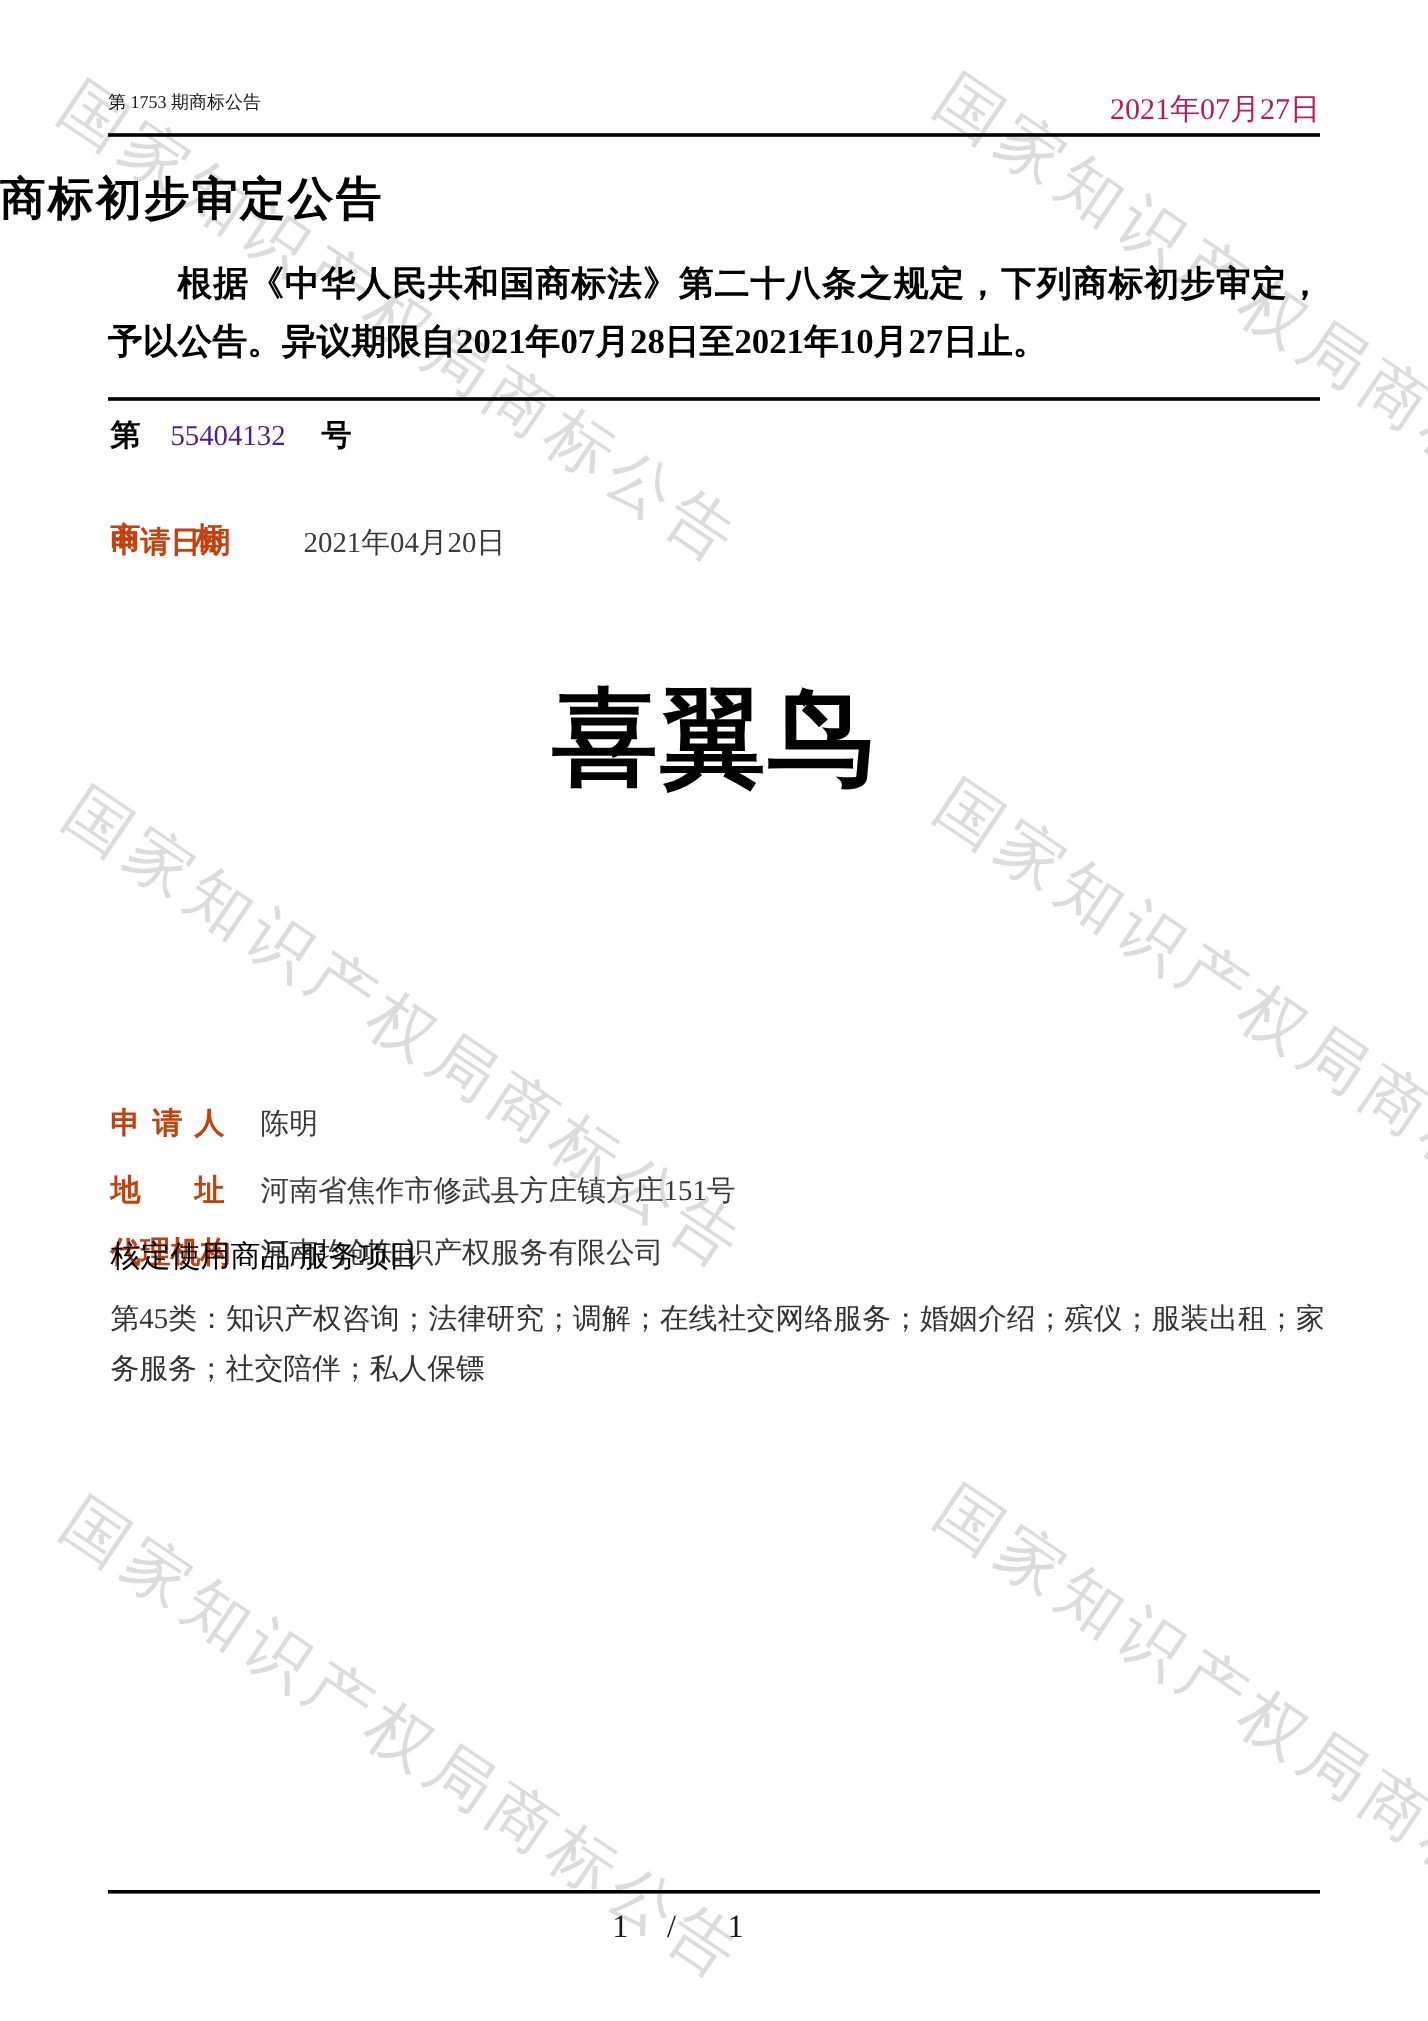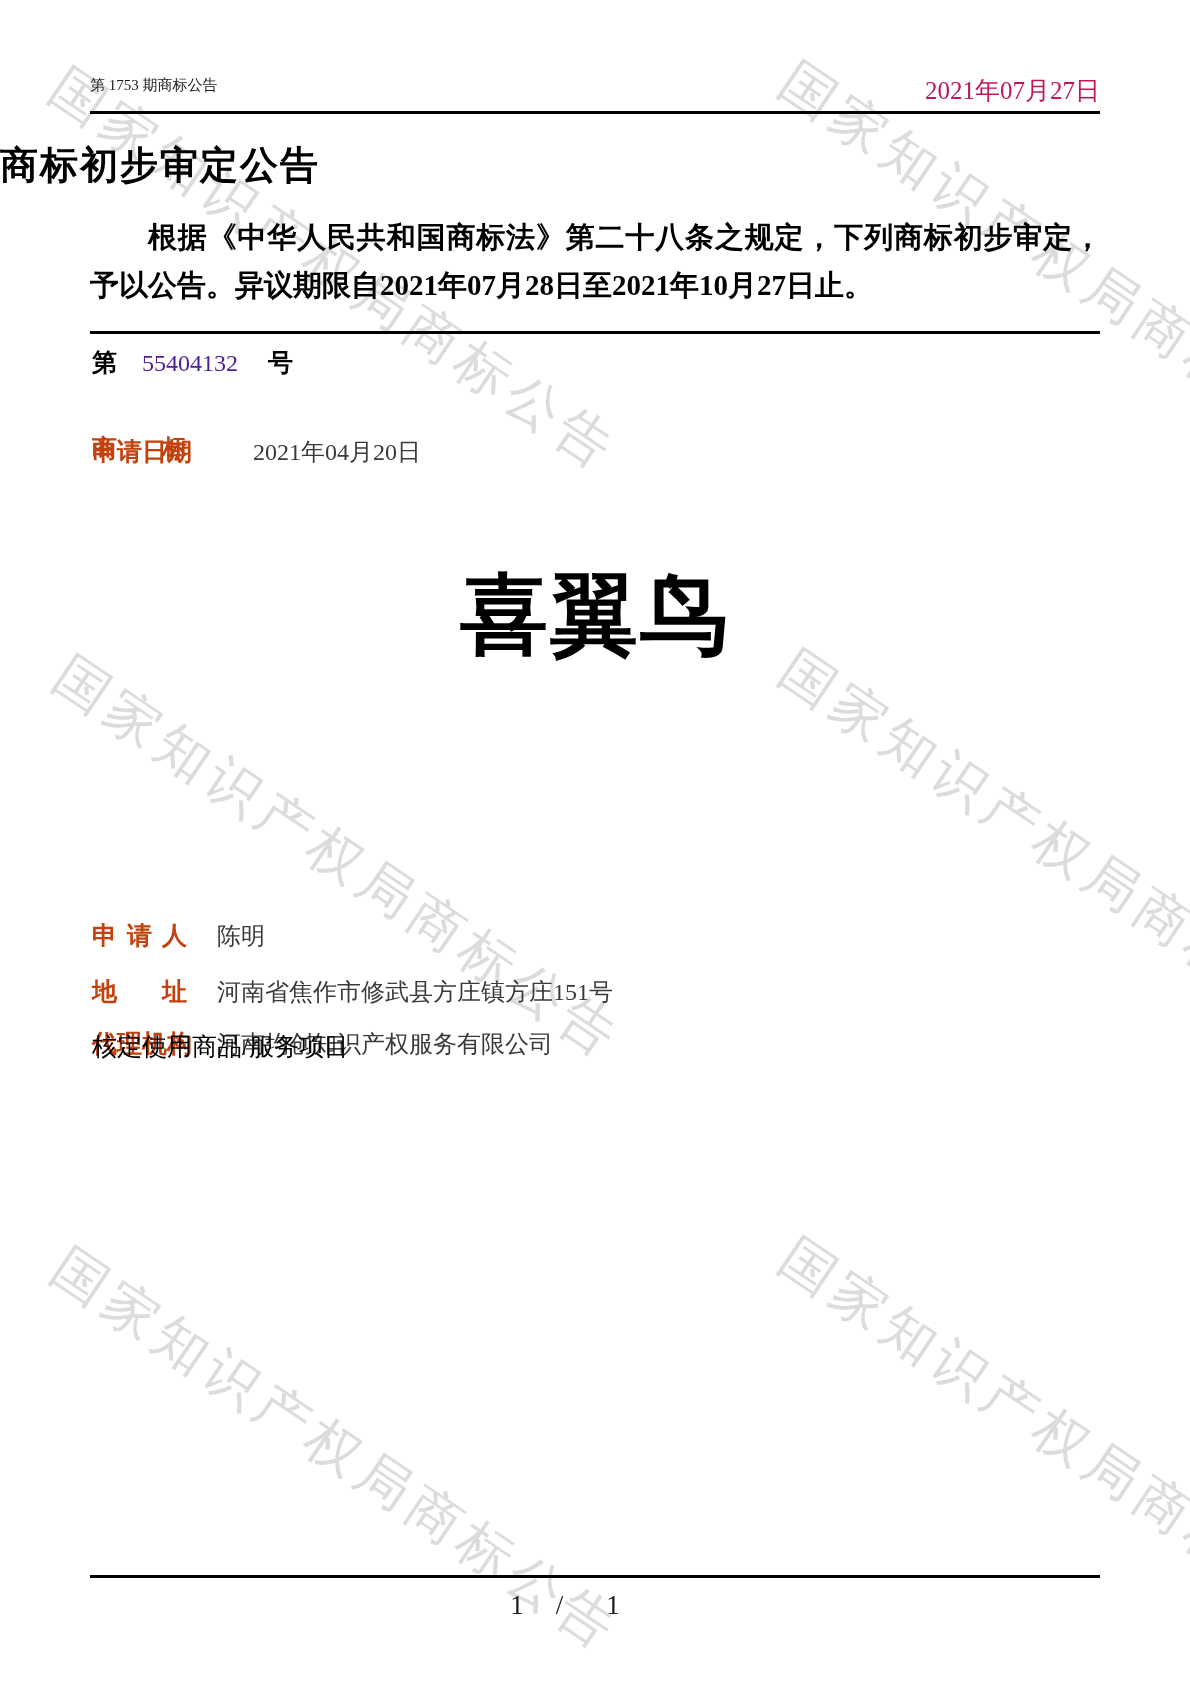--- a/index.html
+++ b/index.html
@@ -171,20 +171,21 @@
       <span class="lbl spread">
           <span>代</span>
           <span>理</span>
           <span>机</span>
           <span>构</span>
         </span>
       <span class="val val-std">河南均创知识产权服务有限公司</span>
     </div>
 
     <div class="services-heading">核定使用商品/服务项目</div>
+    <div class="services-text">第45类：知识产权咨询；法律研究；调解；在线社交网络服务；婚姻介绍；殡仪；服装出租；家务服务；社交陪伴；私人保镖</div>
 
     <div class="rule rule-bottom"></div>
     <div class="pager">
       <span>1</span>
       <span class="sep">/</span>
       <span>1</span>
     </div>
 
   </div>
 </div>

